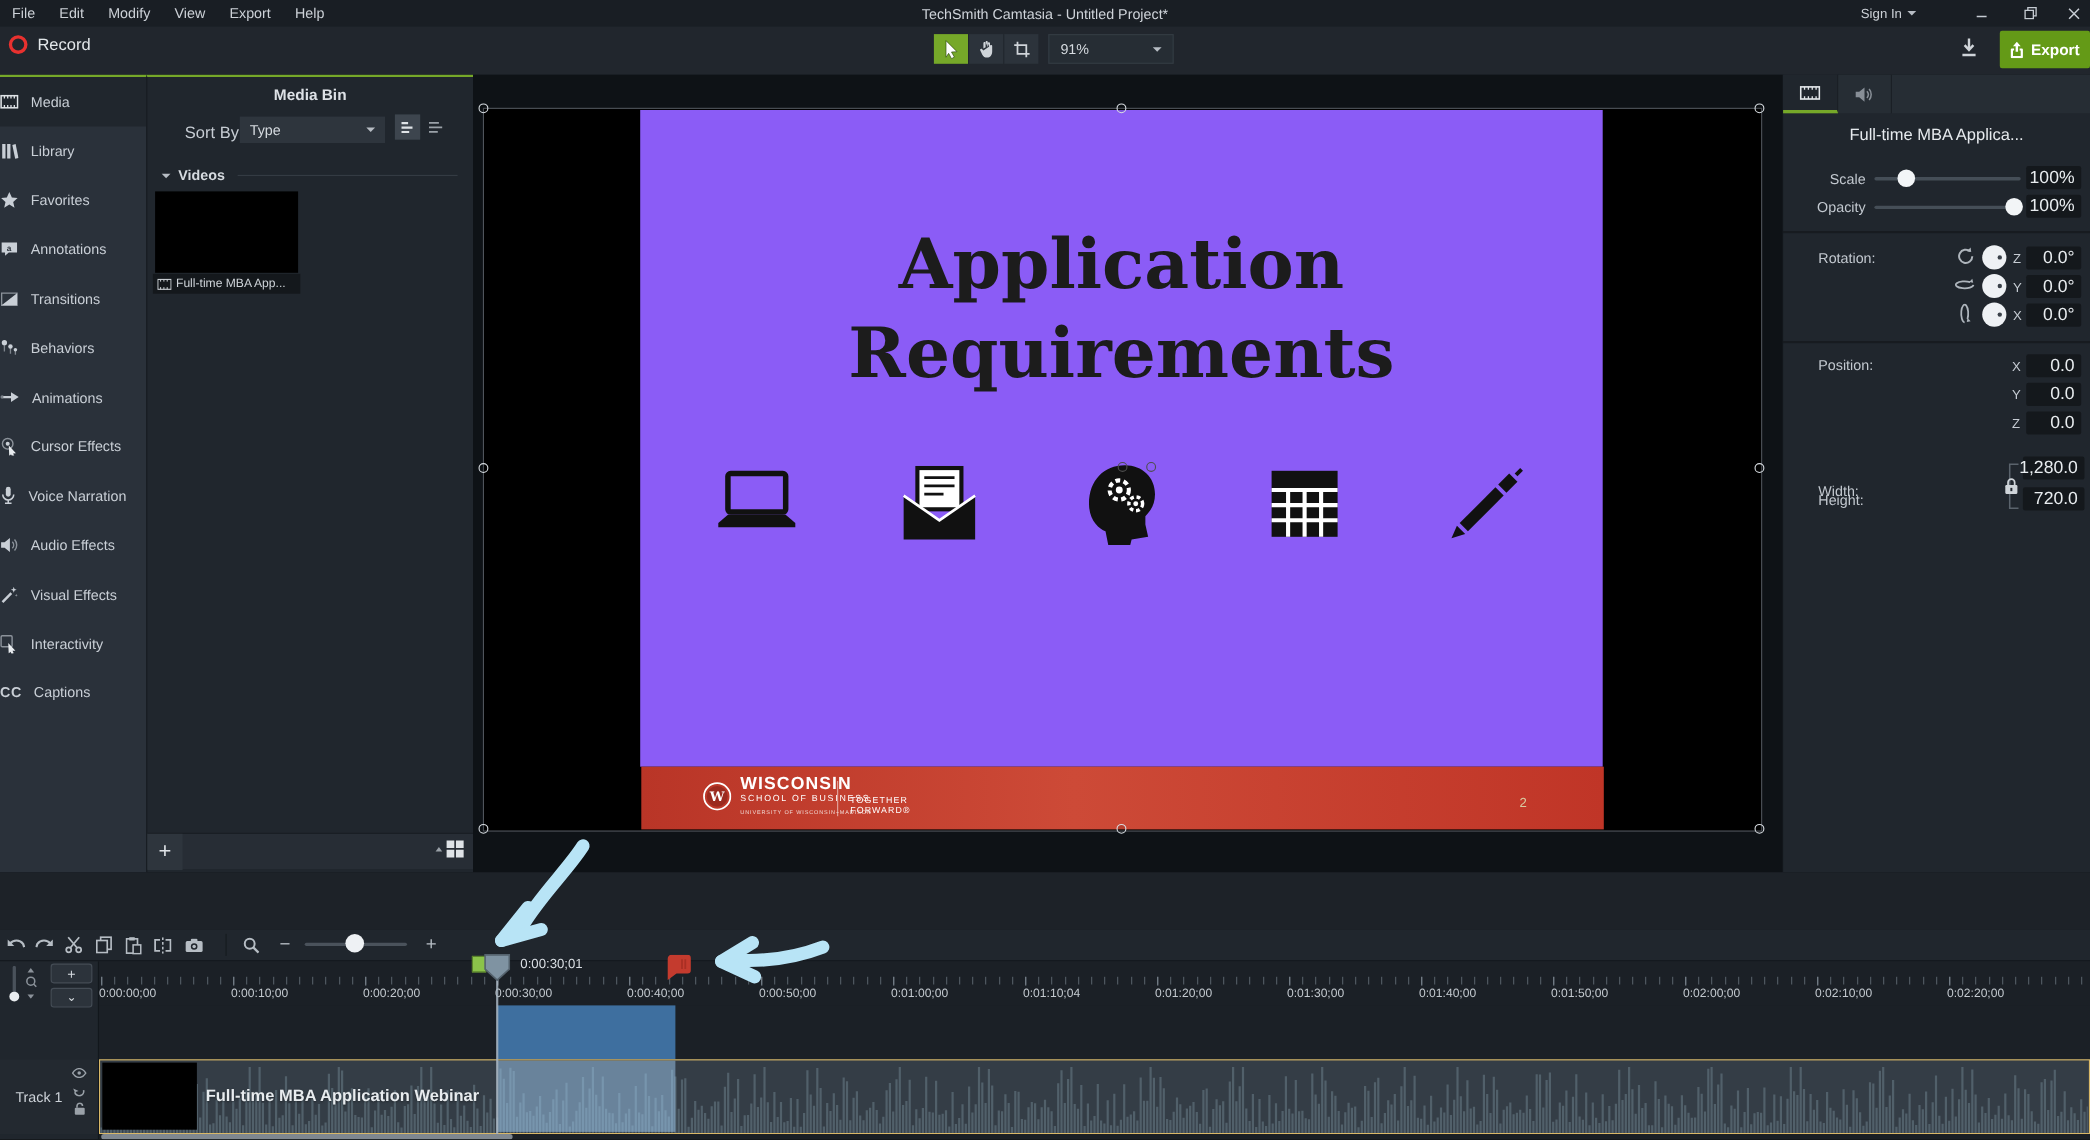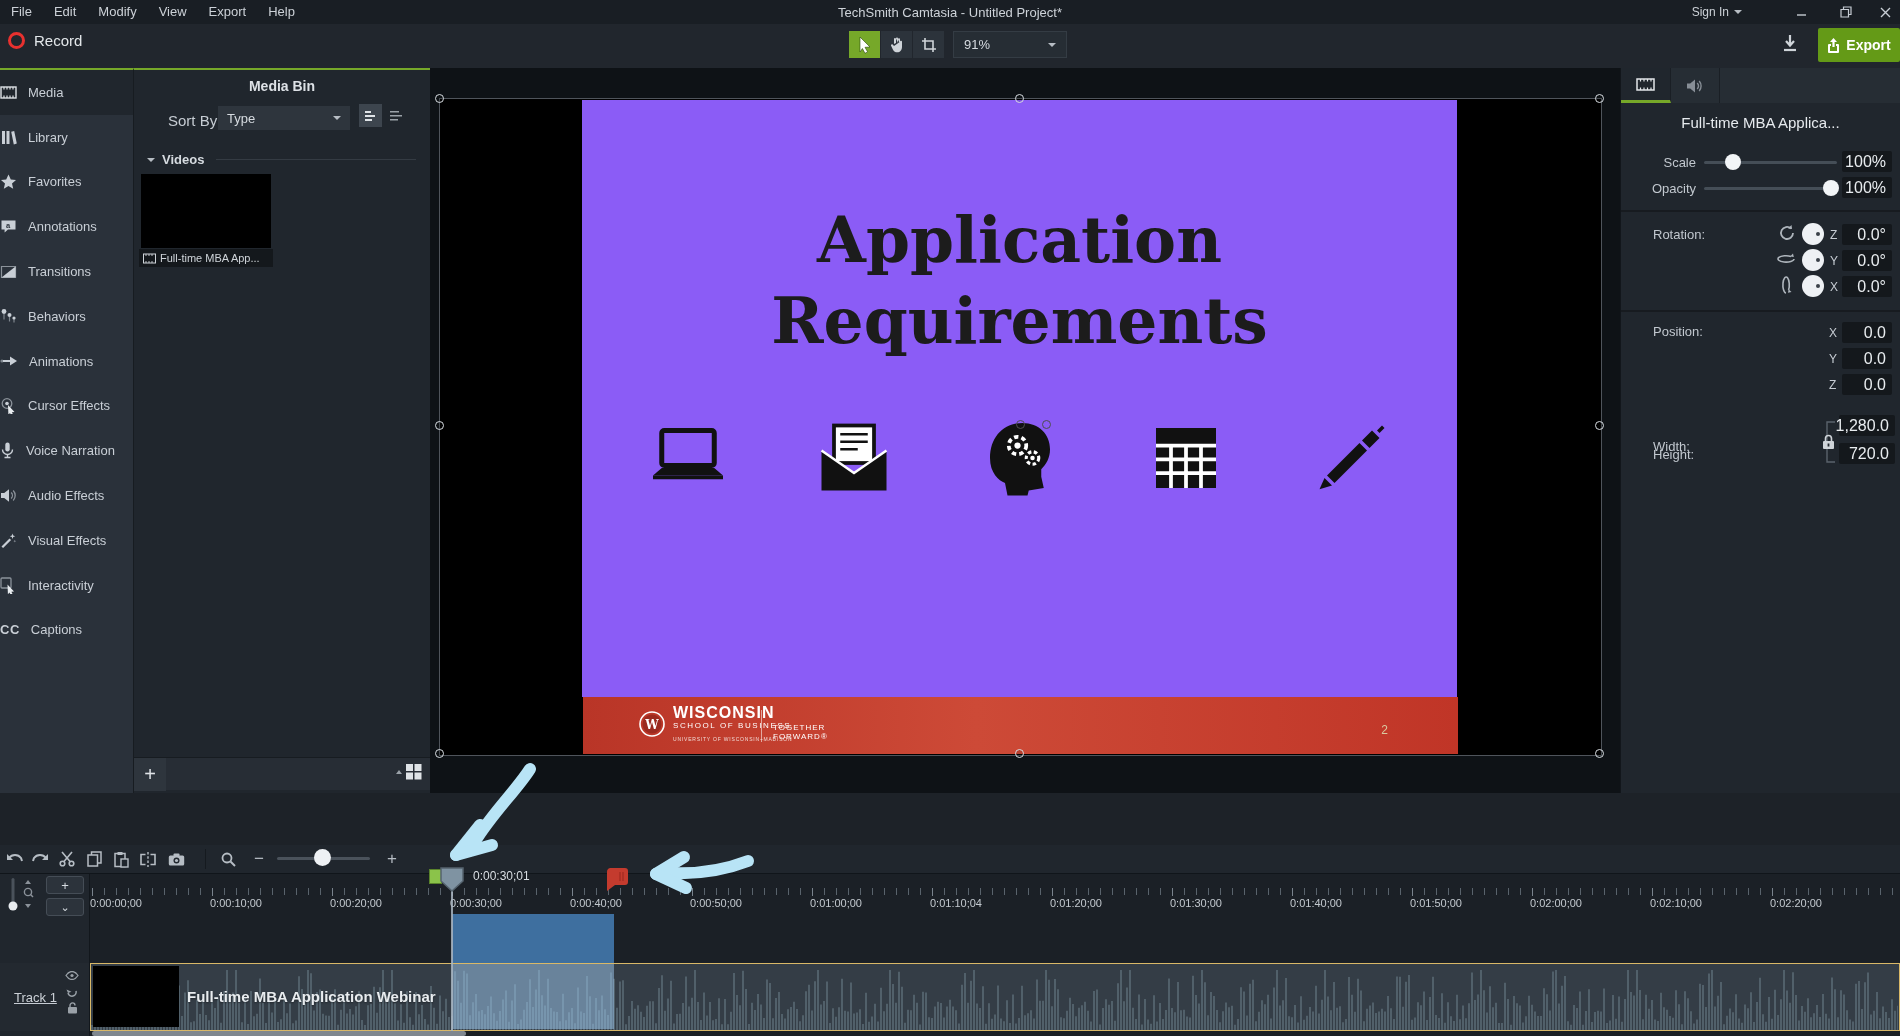--- a/index.html
+++ b/index.html
@@ -91,21 +91,21 @@
   .tlt-icon { position:absolute; top:3px; width:24px; height:22px; display:flex; align-items:center; justify-content:center; }
   #tlt-sep { position:absolute; left:205px; top:4px; width:1px; height:20px; background:#151a1f; }
   #tlt-minus, #tlt-plus { font-size:17px; color:#b6bdc4; }
   #tlt-slider-track { position:absolute; left:277px; top:857px; width:93px; height:3px; background:#4a525b; border-radius:2px; }
   #tlt-slider-handle { position:absolute; left:314px; top:849px; width:17px; height:17px; border-radius:50%; background:#eef1f4; }
 
   
   #timeline { left:0; top:874px; width:1900px; height:162px; background:#1b2026; }
   #tl-gutter { position:absolute; left:0; top:0; width:90px; height:162px; background:#20262d; border-right:1px solid #12171c; }
   .gutter-btn { position:absolute; left:46px; width:38px; height:18px; background:#2c333b; border:1px solid #454d56; border-radius:3px; color:#d6dbe0; display:flex; align-items:center; justify-content:center; font-size:13px; line-height:1; }
-  #track-header { position:absolute; left:0; top:89px; width:89px; height:68px; background:#232930; display:flex; align-items:center;text-decoration:underline; }
+  #track-header { position:absolute; left:0; top:89px; width:89px; height:68px; background:#232930; display:flex; align-items:center; }
   #track-name { margin-left:14px; font-size:13px; color:#ccd1d7; }
   #track-icons { position:absolute; right:10px; top:8px; display:flex; flex-direction:column; gap:5px; align-items:center; }
   #ruler { position:absolute; left:90px; top:0; width:1810px; height:40px; background:#1b2026; }
   #tick-layer { position:absolute; left:0; top:14px; width:100%; height:7px;
     background-image:repeating-linear-gradient(to right,#59636c 0,#59636c 1px,transparent 1px,transparent 12px);
     background-position:2px 0; }
   .rlabel { position:absolute; top:23px; font-size:11px; color:#c3c9cf; white-space:nowrap; }
   .rlabel::before { content:''; position:absolute; left:2px; top:-9px; width:1px; height:8px; background:#79838d; }
   #sel-gap { position:absolute; left:452px; top:40px; width:162px; height:49px; background:#3e6f9f; }
   #playhead-line { position:absolute; left:451px; top:17px; width:2px; height:140px; background:#a9b6c2; opacity:.85; }

